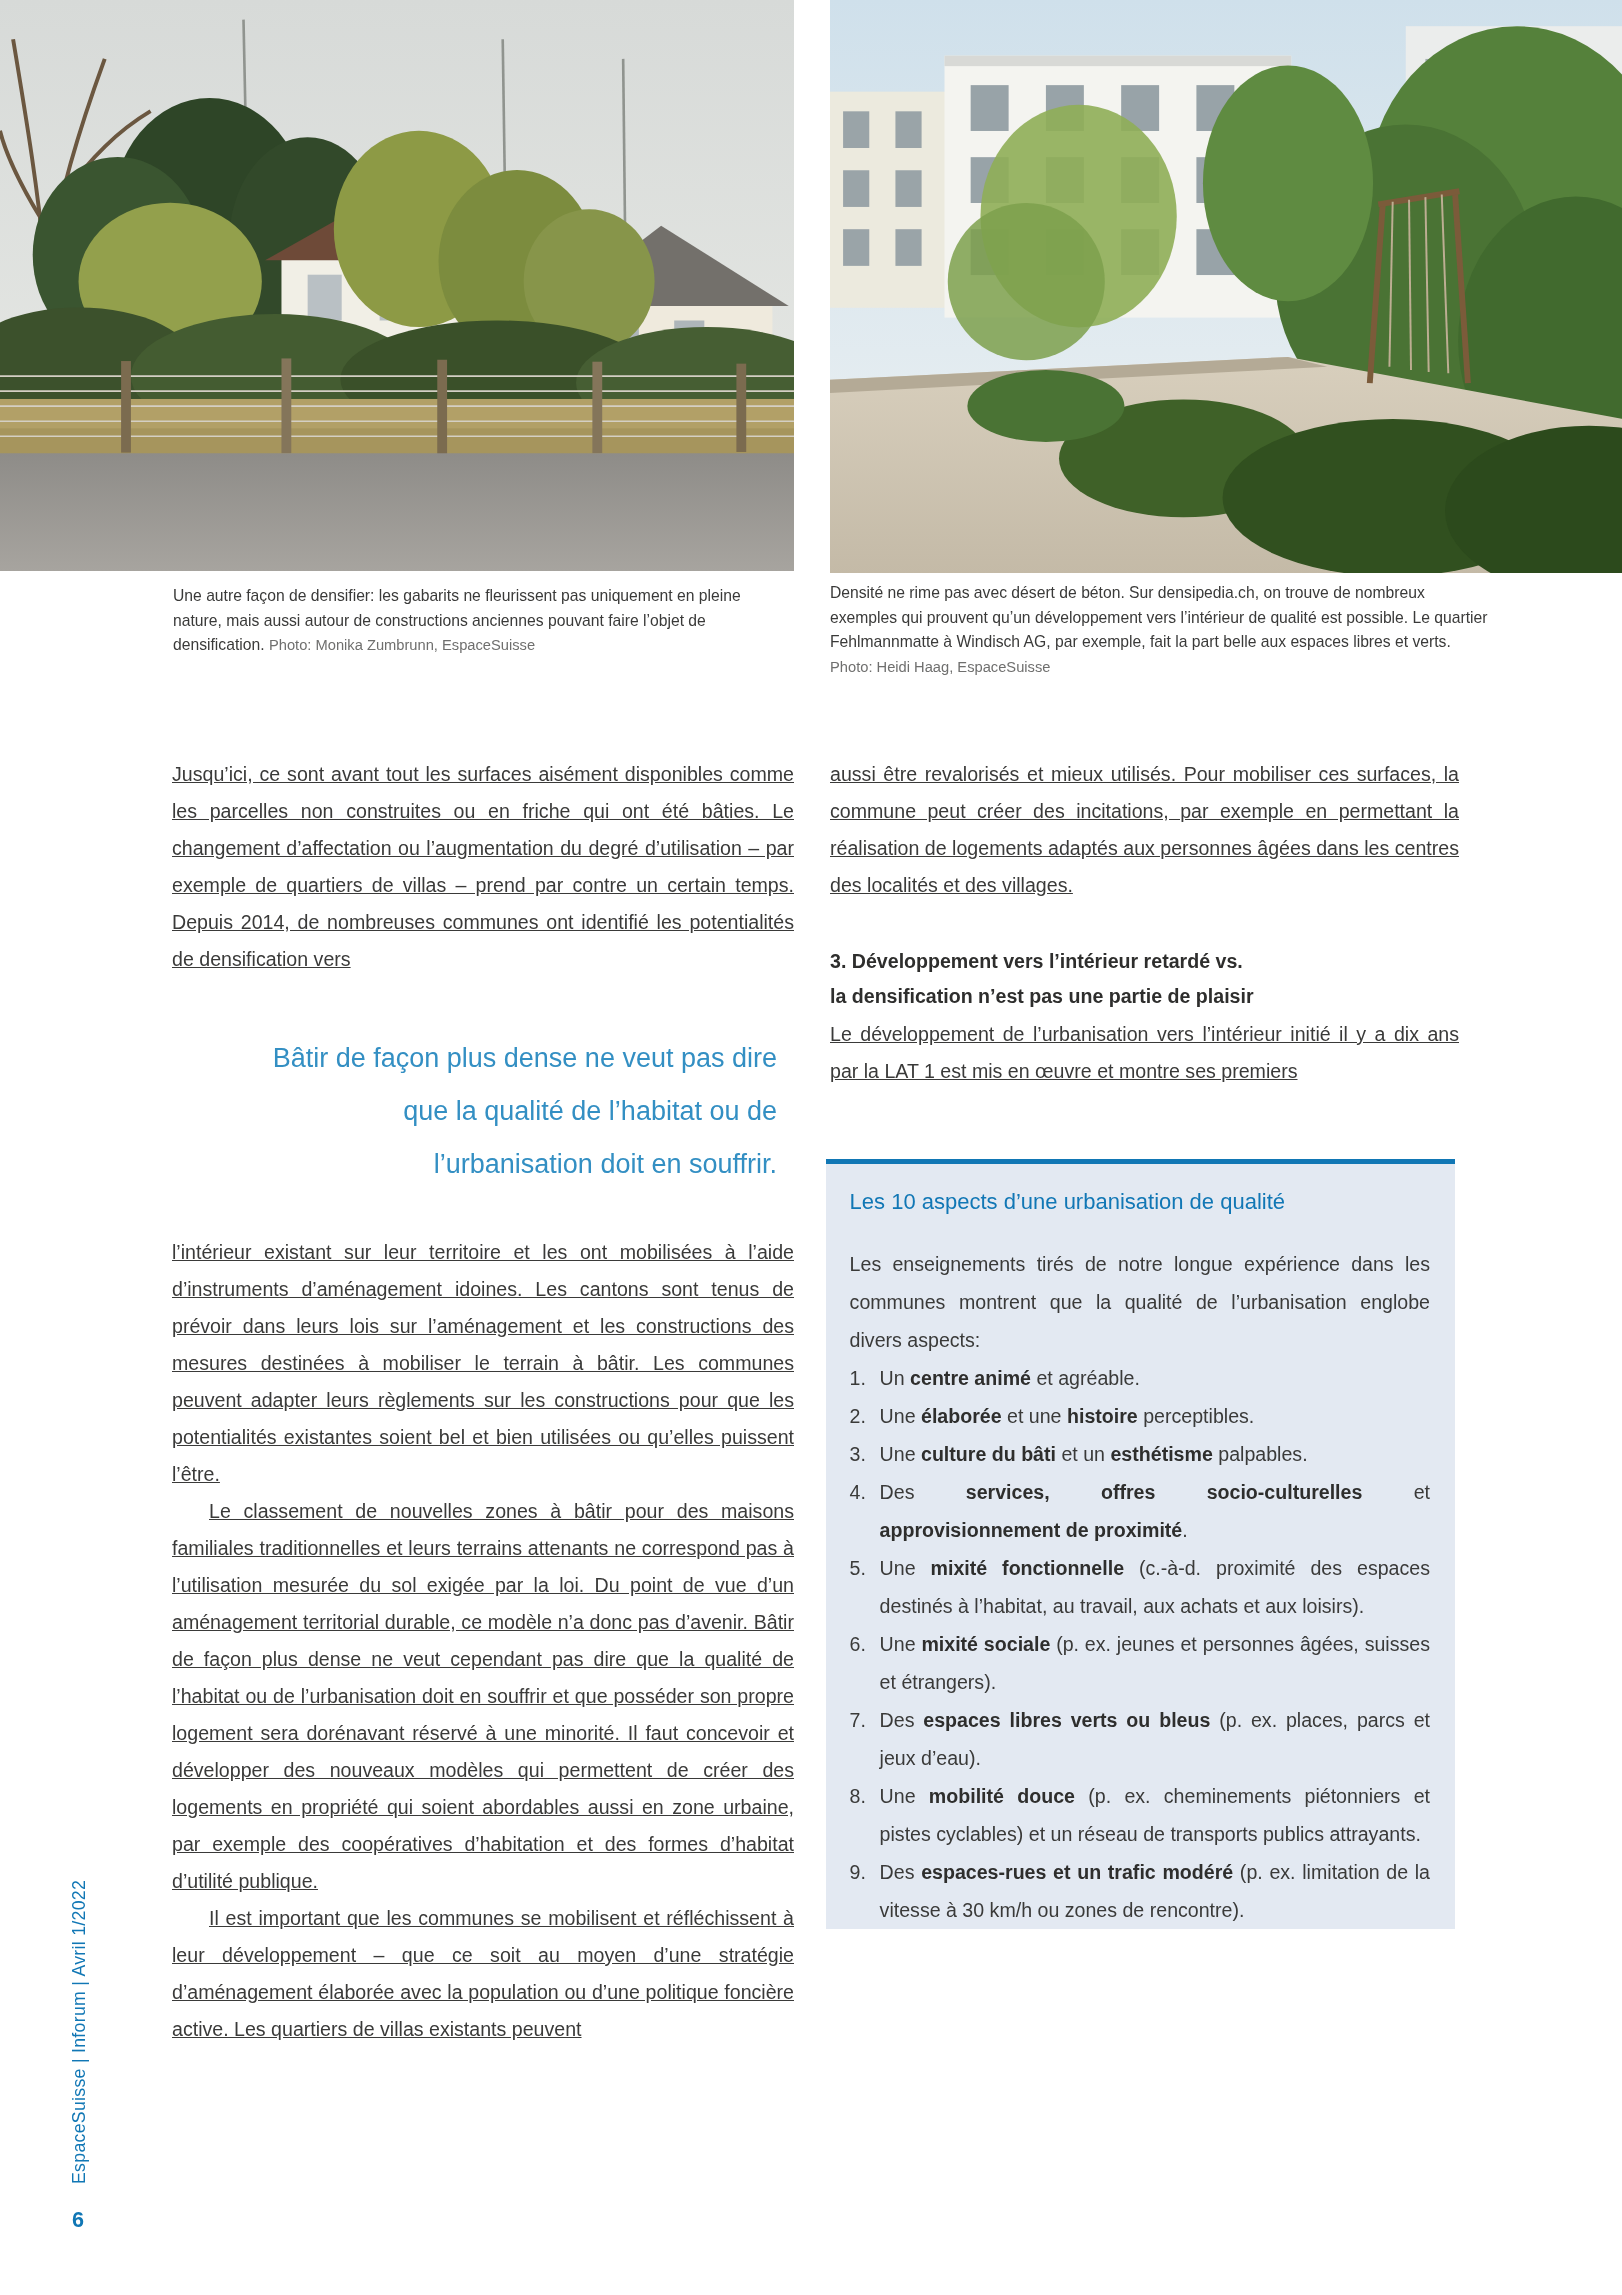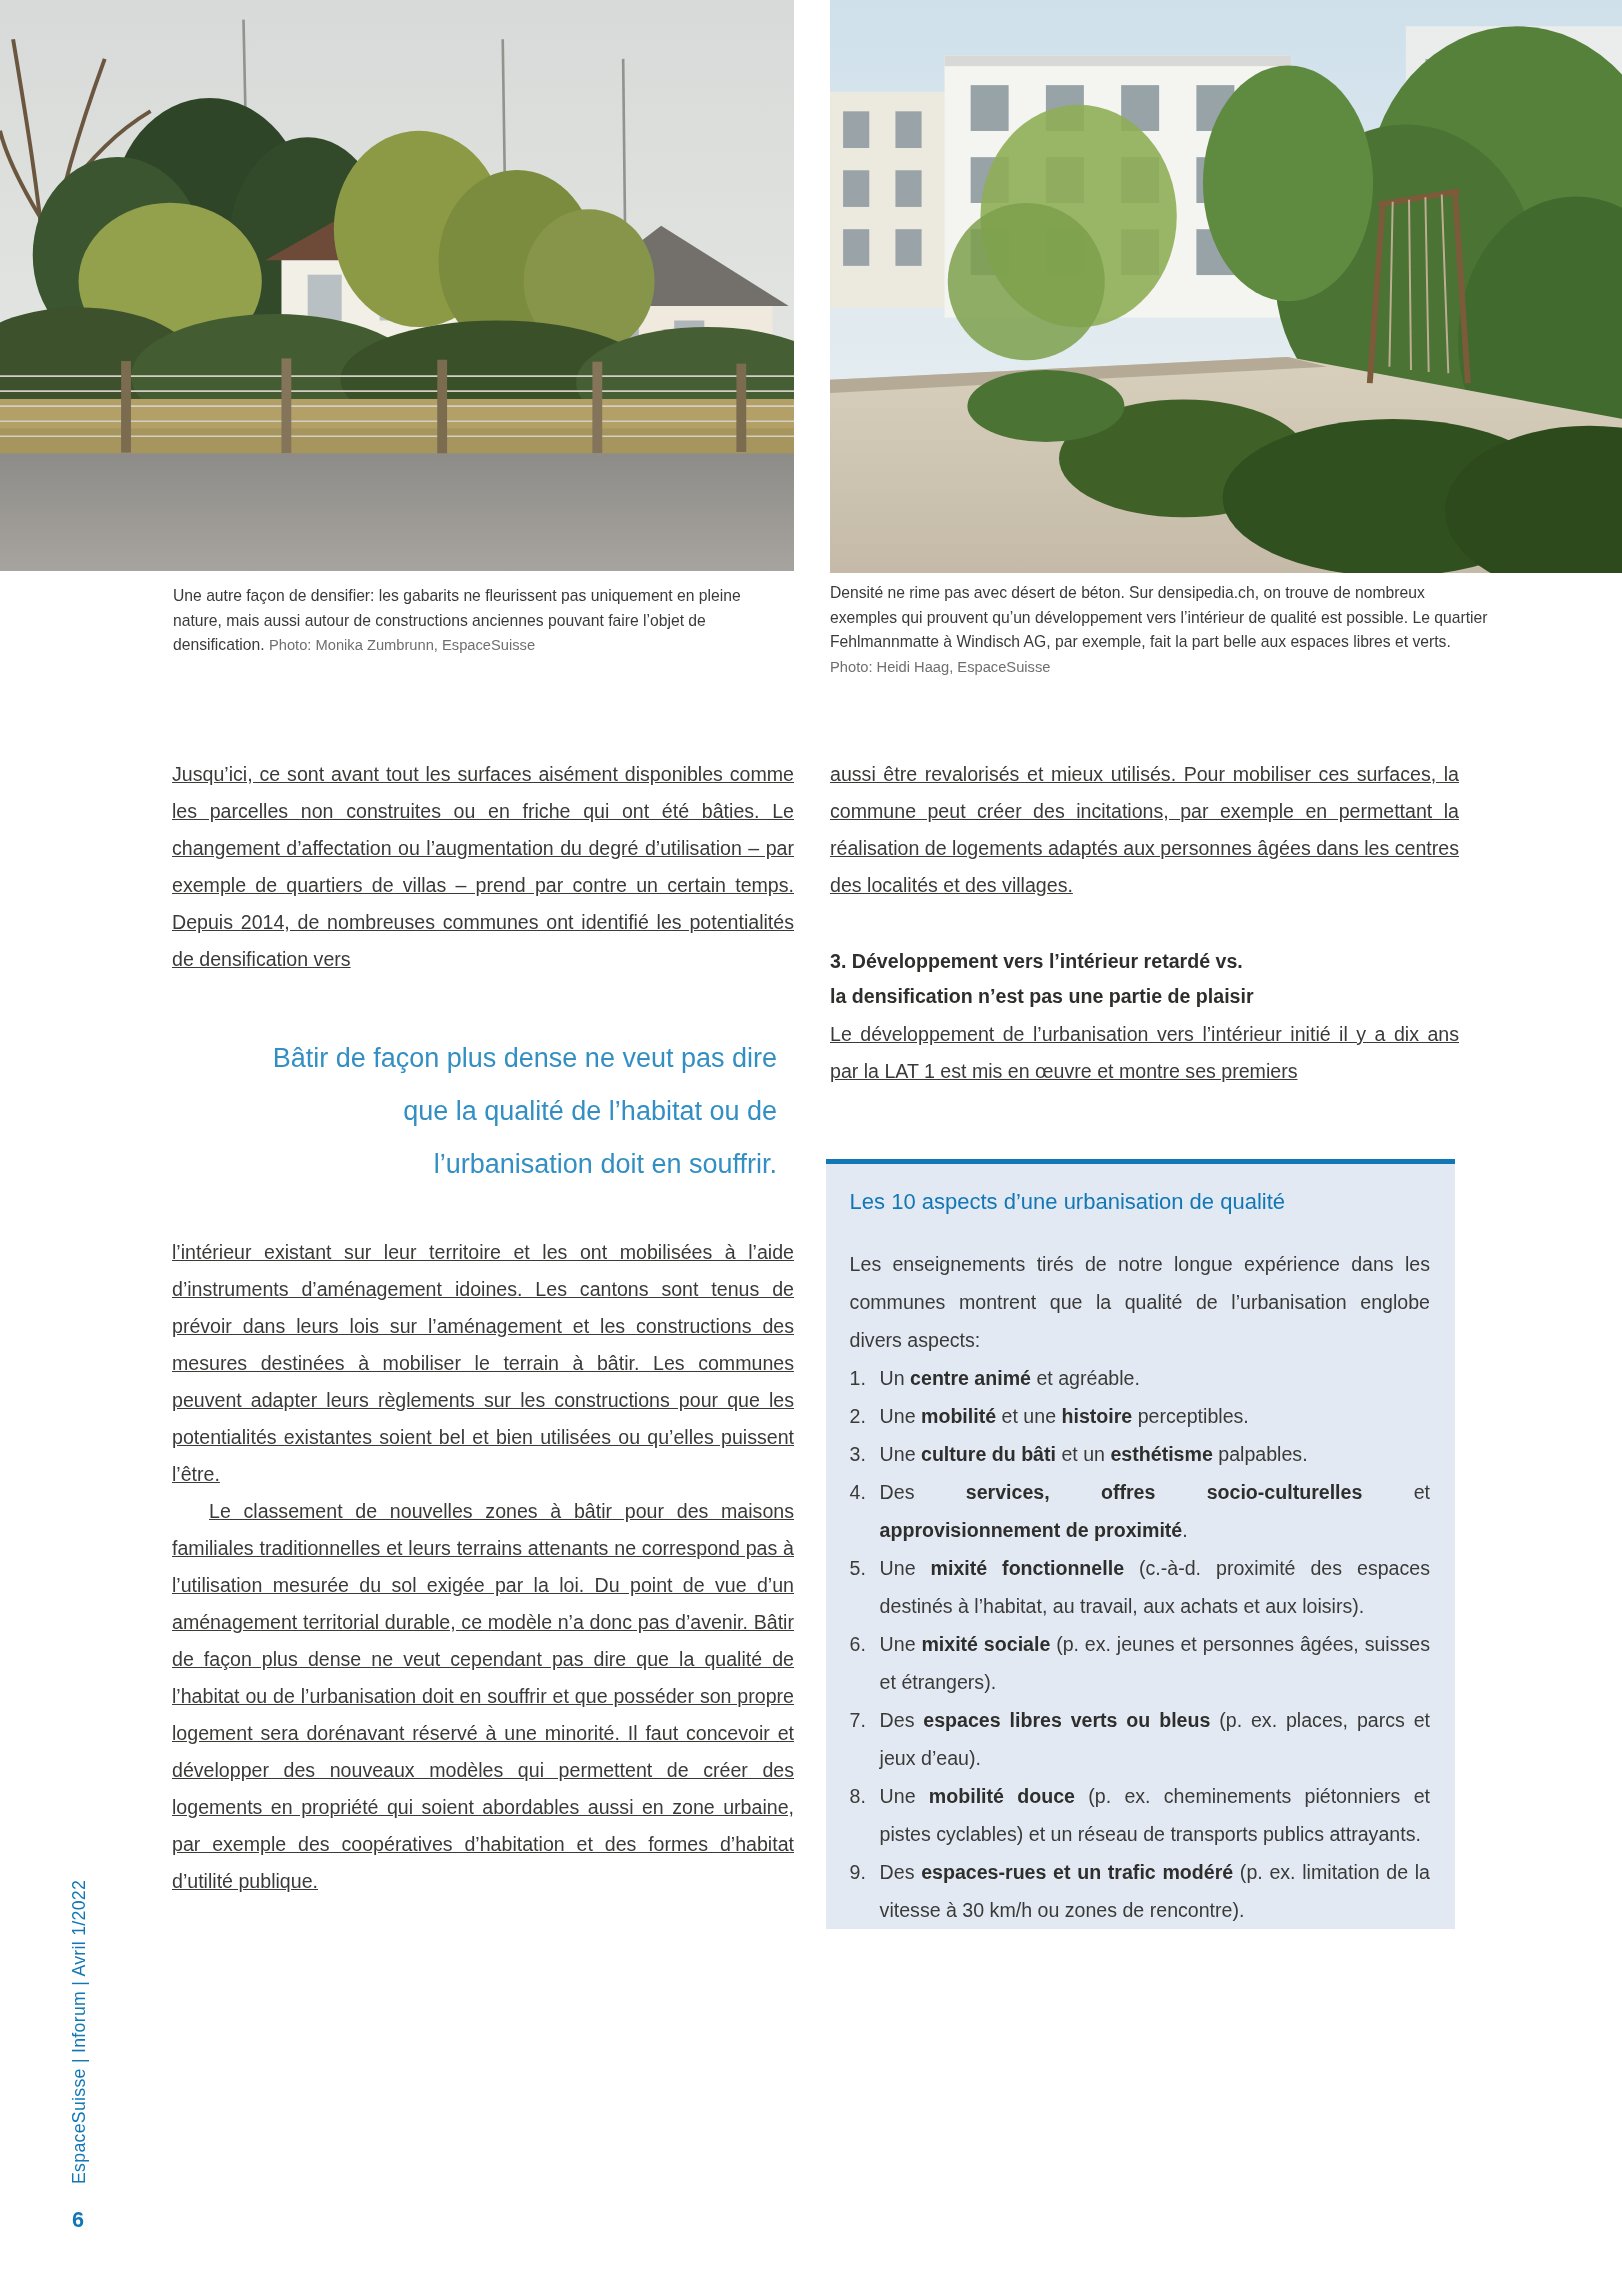--- a/index.html
+++ b/index.html
@@ -239,40 +239,41 @@
 </div>
 
 <div class="abs body-par" style="left:172px;top:756px;width:622px;">Jusqu’ici, ce sont avant tout les surfaces aisément disponibles comme les parcelles non construites ou en friche qui ont été bâties. Le changement d’affectation ou l’augmentation du degré d’utilisation – par exemple de quartiers de villas – prend par contre un certain temps. Depuis 2014, de nombreuses communes ont identifié les potentialités de densification vers</div>
 
 <div class="abs pull-quote" style="left:270px;top:1032px;width:507px;">Bâtir de façon plus dense ne veut pas dire que la qualité de l’habitat ou de l’urbanisation doit en souffrir.</div>
 
 <div class="abs body-par" style="left:172px;top:1234px;width:622px;">l’intérieur existant sur leur territoire et les ont mobilisées à l’aide d’instruments d’aménagement idoines. Les cantons sont tenus de prévoir dans leurs lois sur l’aménagement et les constructions des mesures destinées à mobiliser le terrain à bâtir. Les communes peuvent adapter leurs règlements sur les constructions pour que les potentialités existantes soient bel et bien utilisées ou qu’elles puissent l’être.</div>
 
 <div class="abs body-par" style="left:172px;top:1493px;width:622px;">
   <p class="indent">Le classement de nouvelles zones à bâtir pour des maisons familiales traditionnelles et leurs terrains attenants ne correspond pas à l’utilisation mesurée du sol exigée par la loi. Du point de vue d’un aménagement territorial durable, ce modèle n’a donc pas d’avenir. Bâtir de façon plus dense ne veut cependant pas dire que la qualité de l’habitat ou de l’urbanisation doit en souffrir et que posséder son propre logement sera dorénavant réservé à une minorité. Il faut concevoir et développer des nouveaux modèles qui permettent de créer des logements en propriété qui soient abordables aussi en zone urbaine, par exemple des coopératives d’habitation et des formes d’habitat d’utilité publique.</p>
+  <p class="indent">Il est important que les communes se mobilisent et réfléchissent à leur développement – que ce soit au moyen d’une stratégie d’aménagement élaborée avec la population ou d’une politique foncière active. Les quartiers de villas existants peuvent</p>
 </div>
 
 <div class="abs body-par" style="left:830px;top:756px;width:629px;">aussi être revalorisés et mieux utilisés. Pour mobiliser ces surfaces, la commune peut créer des incitations, par exemple en permettant la réalisation de logements adaptés aux personnes âgées dans les centres des localités et des villages.</div>
 
 <div class="abs sub-heading" style="left:830px;top:944px;width:629px;">3. Développement vers l’intérieur retardé vs.
 la densification n’est pas une partie de plaisir</div>
 
 <div class="abs body-par" style="left:830px;top:1016px;width:629px;">Le développement de l’urbanisation vers l’intérieur initié il y a dix ans par la LAT 1 est mis en œuvre et montre ses premiers</div>
 
 <div class="abs info-box" style="left:826px;top:1159px;width:629px;height:770px;">
   <div class="info-box-title">Les 10 aspects d’une urbanisation de qualité</div>
   <div class="info-box-intro">Les enseignements tirés de notre longue expérience dans les communes montrent que la qualité de l’urbanisation englobe divers aspects:</div>
   <div class="info-box-list">
       <div class="box-item">
         <span class="box-num">1.</span>
         <span class="box-item-text">Un <b>centre animé</b> et agréable.</span>
       </div>
       <div class="box-item">
         <span class="box-num">2.</span>
-        <span class="box-item-text">Une <b>mobilité</b> et une <b>histoire</b> perceptibles.</span>
+        <span class="box-item-text">Une <b>élaborée</b> et une <b>histoire</b> perceptibles.</span>
       </div>
       <div class="box-item">
         <span class="box-num">3.</span>
         <span class="box-item-text">Une <b>culture du bâti</b> et un <b>esthétisme</b> palpables.</span>
       </div>
       <div class="box-item">
         <span class="box-num">4.</span>
         <span class="box-item-text">Des <b>services, offres socio-culturelles</b> et <b>approvisionnement de proximité</b>.</span>
       </div>
       <div class="box-item">

